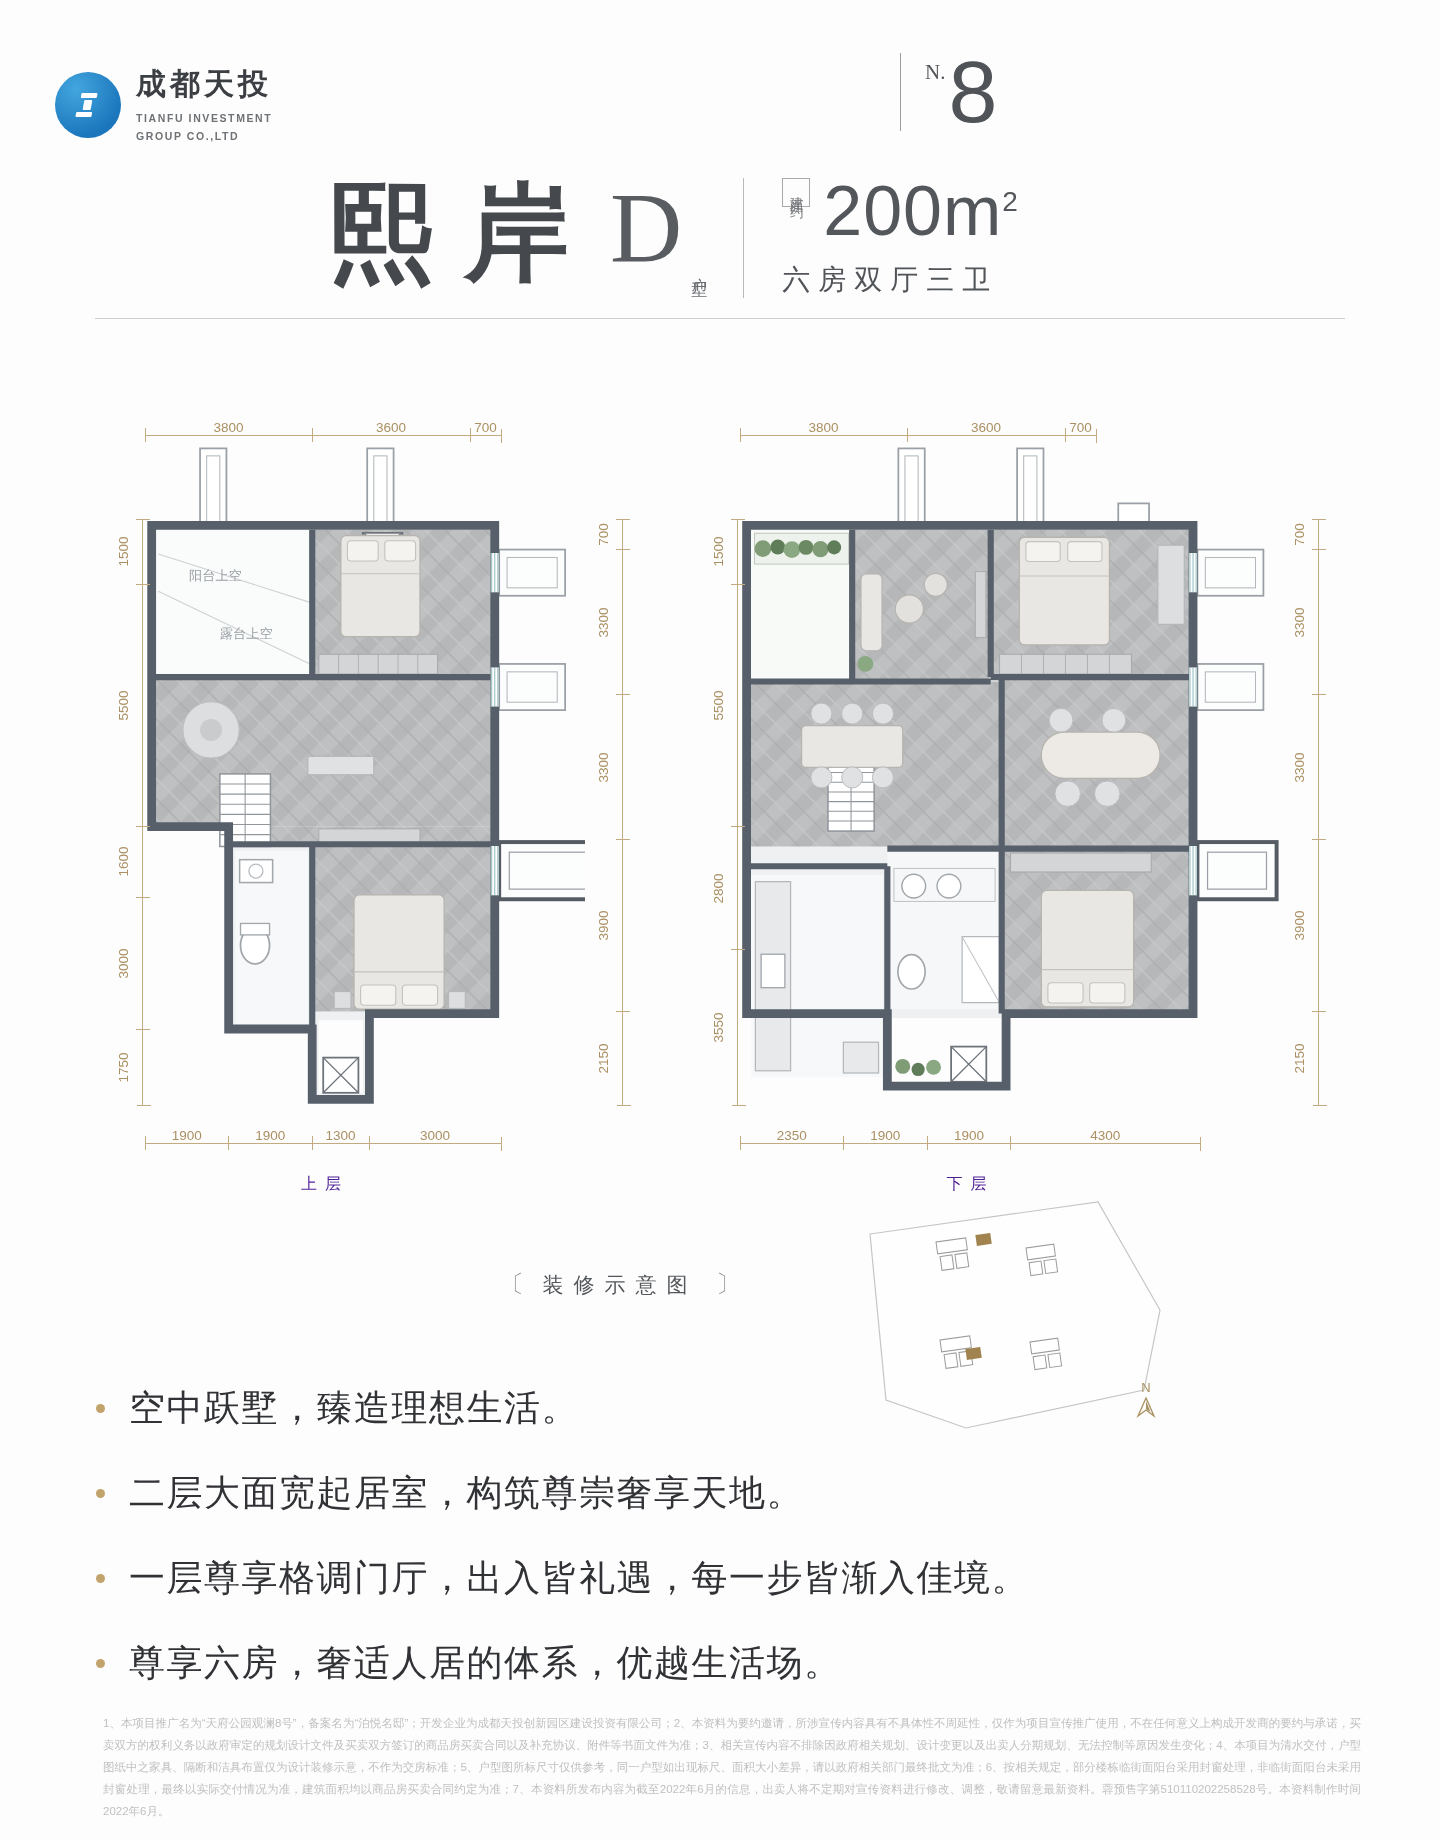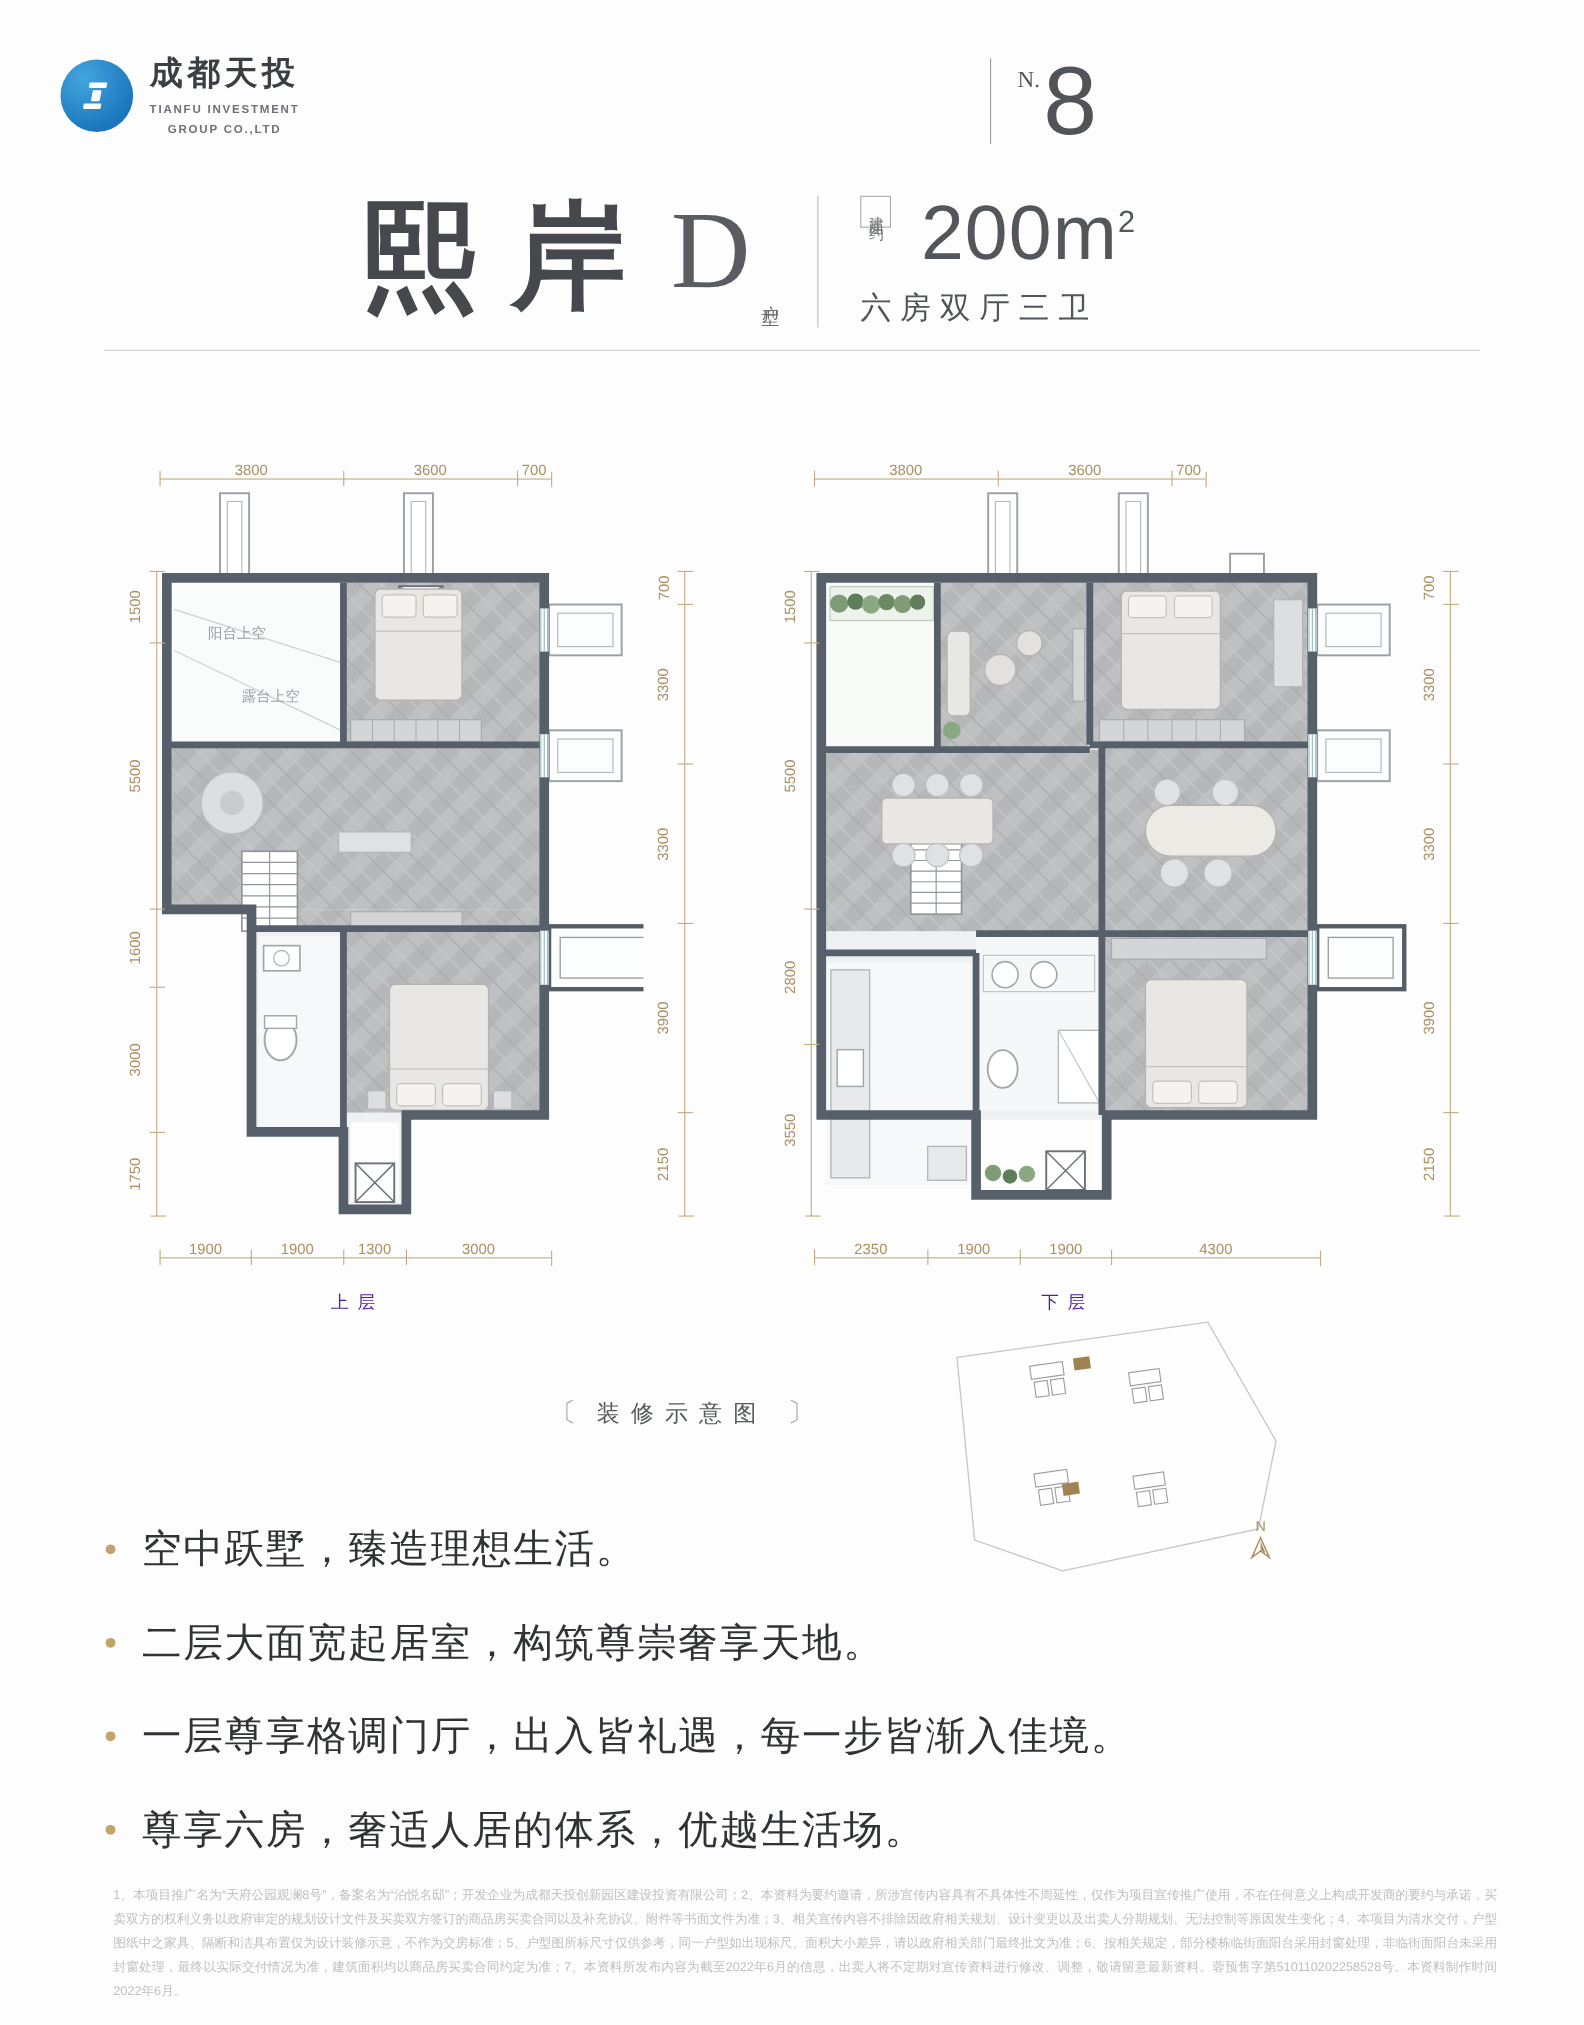--- a/index.html
+++ b/index.html
@@ -5,21 +5,21 @@
   * { box-sizing: border-box; margin: 0; padding: 0; }
   html,body { width:1440px; height:1841px; }
   body {
     position: relative;
     background: #fdfdfd;
     font-family: "Liberation Sans", sans-serif;
     color: #4b4e53;
     overflow: hidden;
   }
   
-  .logo { position:absolute; left:55px; top:46px; display:flex; align-items:center; gap:15px;text-align:center; }
+  .logo { position:absolute; left:55px; top:64px; display:flex; align-items:center; gap:15px; }
   .logo-circle { width:66px; height:66px; border-radius:50%;
     background: radial-gradient(circle at 32% 26%, #43a6de, #1b76bc 72%);
     display:flex; align-items:center; justify-content:center; }
   .logo-circle svg { width:40px; height:40px; }
   .logo-cn { font-size:30px; font-weight:700; letter-spacing:4px; color:#3b3e42; }
   .logo-en { margin-top:5px; font-size:10.5px; font-weight:700; letter-spacing:1.6px; color:#6e7175; line-height:1.7; }
 
   .brand { position:absolute; left:900px; top:52px; display:flex; align-items:center; gap:24px; }
   .brand-names { text-align:left; }
   .brand-en { font-family:"Liberation Serif", serif; font-size:27px; letter-spacing:5px; color:#54575b; }
@@ -31,21 +31,21 @@
 
   
   .title-block { position:absolute; left:328px; top:178px; display:flex; align-items:flex-start; }
   .unit-name { font-family:"Liberation Serif", serif; font-size:106px; font-weight:700;
     letter-spacing:30px; line-height:1.05; color:#45484d; }
   .unit-type-wrap { display:flex; align-items:flex-end; margin-left:10px; }
   .unit-type { font-family:"Liberation Serif", serif; font-size:100px; font-weight:400; line-height:1; color:#595d62; }
   .unit-type-suffix { writing-mode:vertical-rl; font-size:16px; letter-spacing:5px; color:#6a6d71; padding-bottom:4px; margin-left:6px; }
   .title-divider { width:1px; height:120px; background:#b7b9ba; margin:0 38px 0 34px; }
   .area-group {}
-  .area-top { display:flex; align-items:flex-start; gap:27px;justify-content:center; }
+  .area-top { display:flex; align-items:flex-start; gap:13px;justify-content:center; }
   .area-prefix { writing-mode:vertical-rl; border:1px solid #a7aaac; font-size:13.5px;
     letter-spacing:5px; color:#76787c; padding:6px 4px; }
   .area-value { font-size:70px; font-weight:300; color:#53565a; line-height:0.95; letter-spacing:1px; }
   .area-value sup { font-size:28px; font-weight:300; }
   .rooms { margin-top:16px; font-size:28px; letter-spacing:8px; color:#515458; font-weight:500; }
   .title-rule { position:absolute; left:95px; right:95px; top:318px; border-top:1px solid #cfd0d1; }
 
   
   .plan { position:absolute; top:398px; display:grid;
     grid-template-columns:40px auto 40px; grid-template-rows:46px 662px 46px 52px; }

